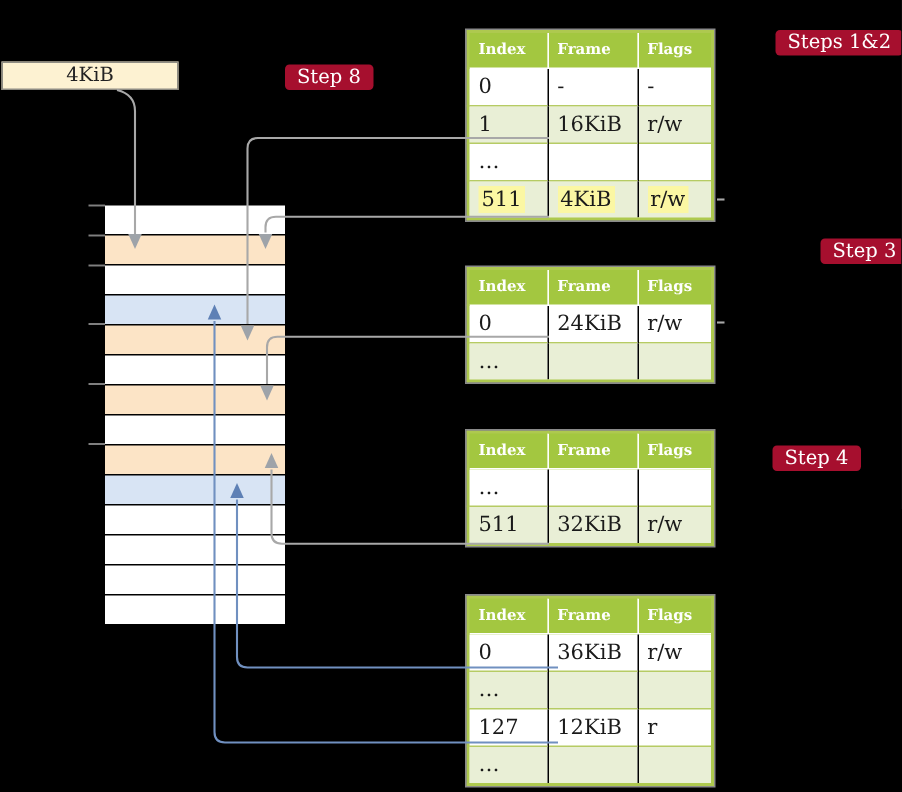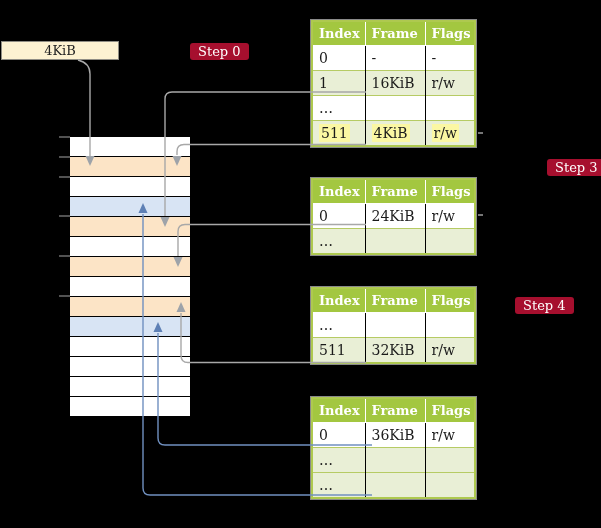--- a/index.html
+++ b/index.html
@@ -52,21 +52,21 @@
   }
   #table-0{top:20px;}
   #table-1{top:178px;}
   #table-2{top:287px;}
   #table-3{top:397px;}
   table.ptable col:nth-child(1){width:53px;}
   table.ptable col:nth-child(2){width:60px;}
   table.ptable col:nth-child(3){width:50px;}
   table.ptable th{
     background:var(--header-green);color:#ffffff;font-weight:bold;
-    height:23px;padding:0 0 0 6px;text-align:left;font-size:13px;
+    height:23px;padding:0 0 0 6px;text-align:left;font-size:10px;
     border-right:1px solid #fff;border-bottom:1px solid #fff;
   }
   table.ptable th:last-child{border-right:none;}
   table.ptable td{
     height:24px;padding:0 0 0 6px;vertical-align:middle;
     border-right:1px solid #000;border-top:1px solid #b6cb64;
     overflow:hidden;white-space:nowrap;
   }
   table.ptable td:last-child{border-right:none;}
   table.ptable tr.shade td{background:var(--row-green);}
@@ -76,21 +76,22 @@
 </style>
 </head>
 <body>
 
 <div id="canvas">
 
   <div id="label-4kib">
     <span>4KiB</span>
   </div>
 
-  <div class="badge" id="badge-step0">Step 0</div>
+  <div class="badge" id="badge-step0">Step 8</div>
+  <div class="badge" id="badge-steps12">Steps 1&amp;2</div>
   <div class="badge" id="badge-step3">Step 3</div>
   <div class="badge" id="badge-step4">Step 4</div>
 
   <div id="memory">
       <div class="mem-row mem-plain"></div>
       <div class="mem-row mem-pagetable"></div>
       <div class="mem-row mem-plain"></div>
       <div class="mem-row mem-mapped"></div>
       <div class="mem-row mem-pagetable"></div>
       <div class="mem-row mem-plain"></div>
@@ -208,20 +209,25 @@
       <tbody>
         <tr>
           <td>0</td>
           <td>36KiB</td>
           <td>r/w</td>
         </tr>
         <tr class="shade">
           <td>…</td>
           <td></td>
           <td></td>
+        </tr>
+        <tr>
+          <td>127</td>
+          <td>12KiB</td>
+          <td>r</td>
         </tr>
         <tr class="shade">
           <td>…</td>
           <td></td>
           <td></td>
         </tr>
       </tbody>
     </table>
 
   <svg id="overlay" width="601" height="528" viewBox="0 0 601 528">

